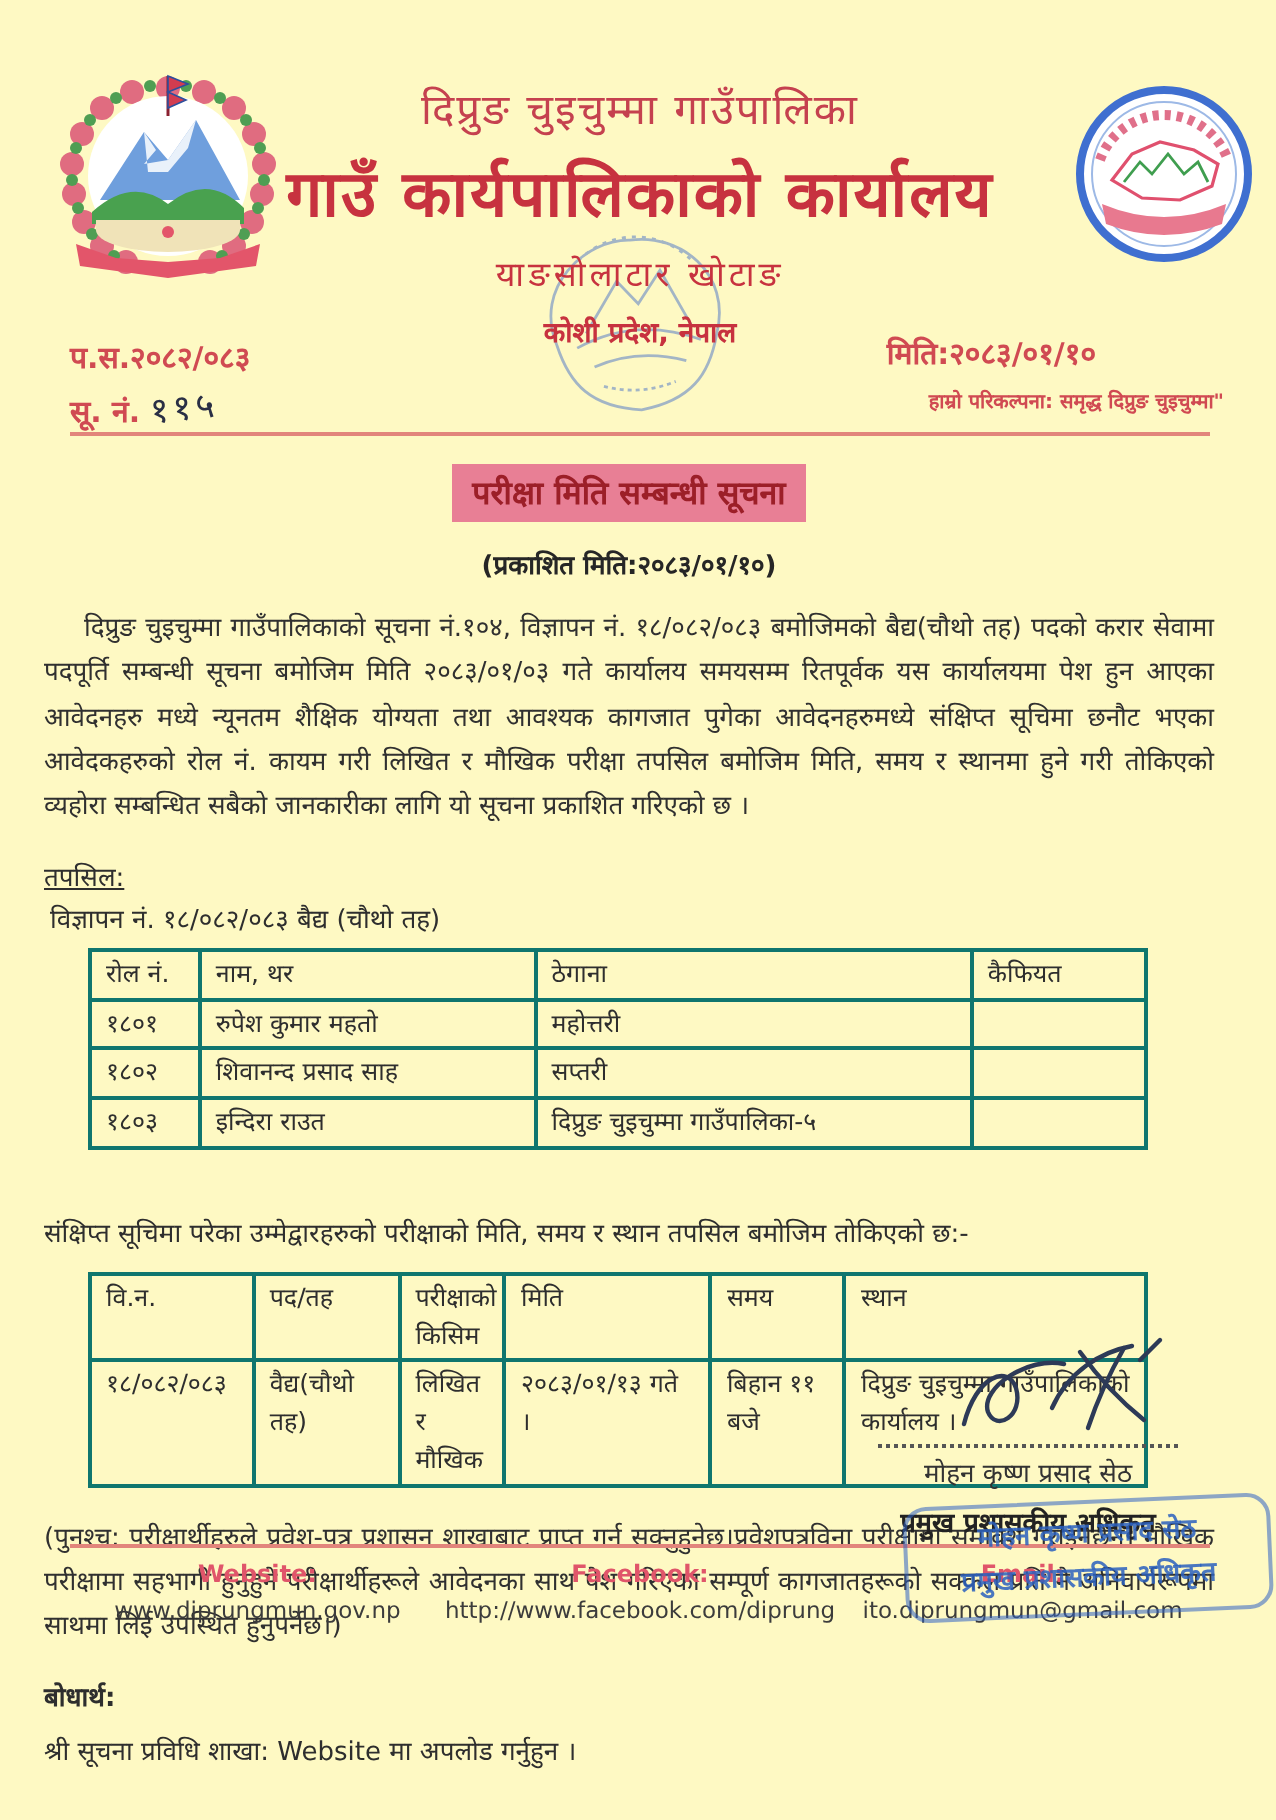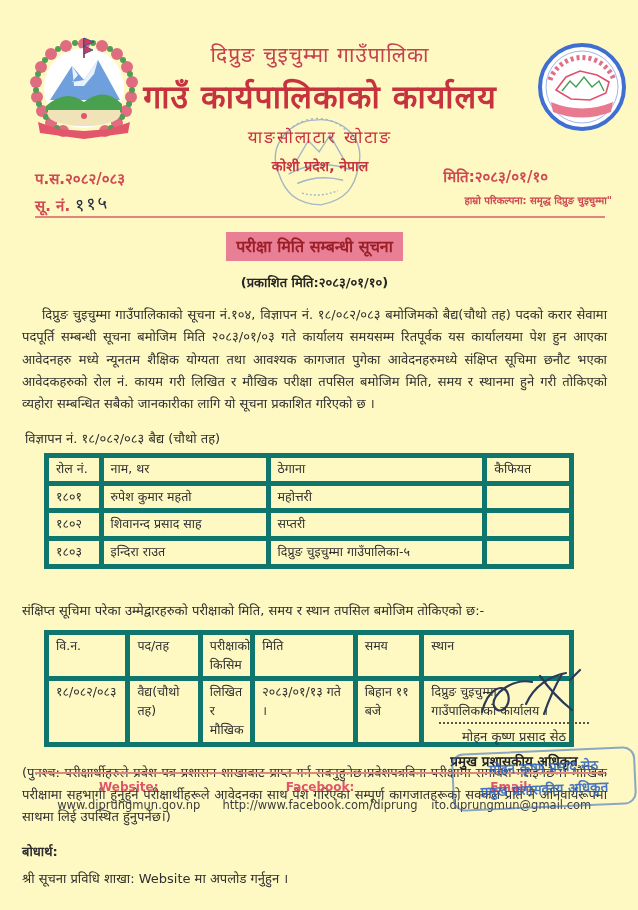--- a/index.html
+++ b/index.html
@@ -31,21 +31,21 @@
   
   .main{position:absolute;top:224px;left:22px;right:31px;}
   .subject-wrap{text-align:center;margin-top:8px;}
   .subject-box{display:inline-block;background:#e87f95;color:#9c1f28;font-weight:bold;
     font-size:16px;padding:3px 10px 4px;}
   .published{text-align:center;font-size:13px;font-weight:bold;color:#262626;margin-top:12px;}
   .bodytext{margin-top:13px;font-size:13px;line-height:1.72;text-align:justify;text-indent:20px;color:#303030;}
   .tapasil{margin-top:3px;font-size:13px;text-decoration:underline;}
   .advert{margin-top:3px;font-size:13px;padding-left:3px;}
   table{border-collapse:collapse;margin:6px 0 0 22px;width:530px;table-layout:fixed;}
-  th,td{border:5px solid #0f766e;font-size:12.5px;font-weight:normal;text-align:left;
+  th,td{border:2px solid #0f766e;font-size:12.5px;font-weight:normal;text-align:left;
     padding:2px 7px;vertical-align:top;line-height:1.5;}
   .shortlist{margin-top:32px;font-size:13px;}
   .exam-table{margin-top:11px;}
   .note{margin-top:15px;font-size:13px;line-height:1.72;text-align:justify;color:#303030;}
   .bodhartha{margin-top:7px;font-size:13px;font-weight:bold;}
   .bodhartha-line{margin-top:9px;font-size:13px;}
   
   .sig-block{position:absolute;top:668px;right:24px;width:200px;text-align:center;}
   .sig-scribble{margin-left:40px;}
   .sig-dots{width:150px;margin:-6px auto 0;border-top:2px dotted #555;}
@@ -161,20 +161,21 @@
   </div>
 
   <hr class="rule rule-top">
 
   <div class="main">
     <div class="subject-wrap">
       <span class="subject-box">परीक्षा मिति सम्बन्धी सूचना</span>
     </div>
     <div class="published">(प्रकाशित मिति:२०८३/०१/१०)</div>
     <p class="bodytext">दिप्रुङ चुइचुम्मा गाउँपालिकाको सूचना नं.१०४, विज्ञापन नं. १८/०८२/०८३ बमोजिमको बैद्य(चौथो तह) पदको करार सेवामा पदपूर्ति सम्बन्धी सूचना बमोजिम मिति २०८३/०१/०३ गते कार्यालय समयसम्म रितपूर्वक यस कार्यालयमा पेश हुन आएका आवेदनहरु मध्ये न्यूनतम शैक्षिक योग्यता तथा आवश्यक कागजात पुगेका आवेदनहरुमध्ये संक्षिप्त सूचिमा छनौट भएका आवेदकहरुको रोल नं. कायम गरी लिखित र मौखिक परीक्षा तपसिल बमोजिम मिति, समय र स्थानमा हुने गरी तोकिएको व्यहोरा सम्बन्धित सबैको जानकारीका लागि यो सूचना प्रकाशित गरिएको छ ।</p>
+    <div class="tapasil">तपसिल:</div>
     <div class="advert">विज्ञापन नं. १८/०८२/०८३ बैद्य (चौथो तह)</div>
 
     <table>
       <colgroup>
           <col style="width:10.4%">
           <col style="width:31.8%">
           <col style="width:41.3%">
           <col style="width:16.5%">
         </colgroup>
       <thead>

